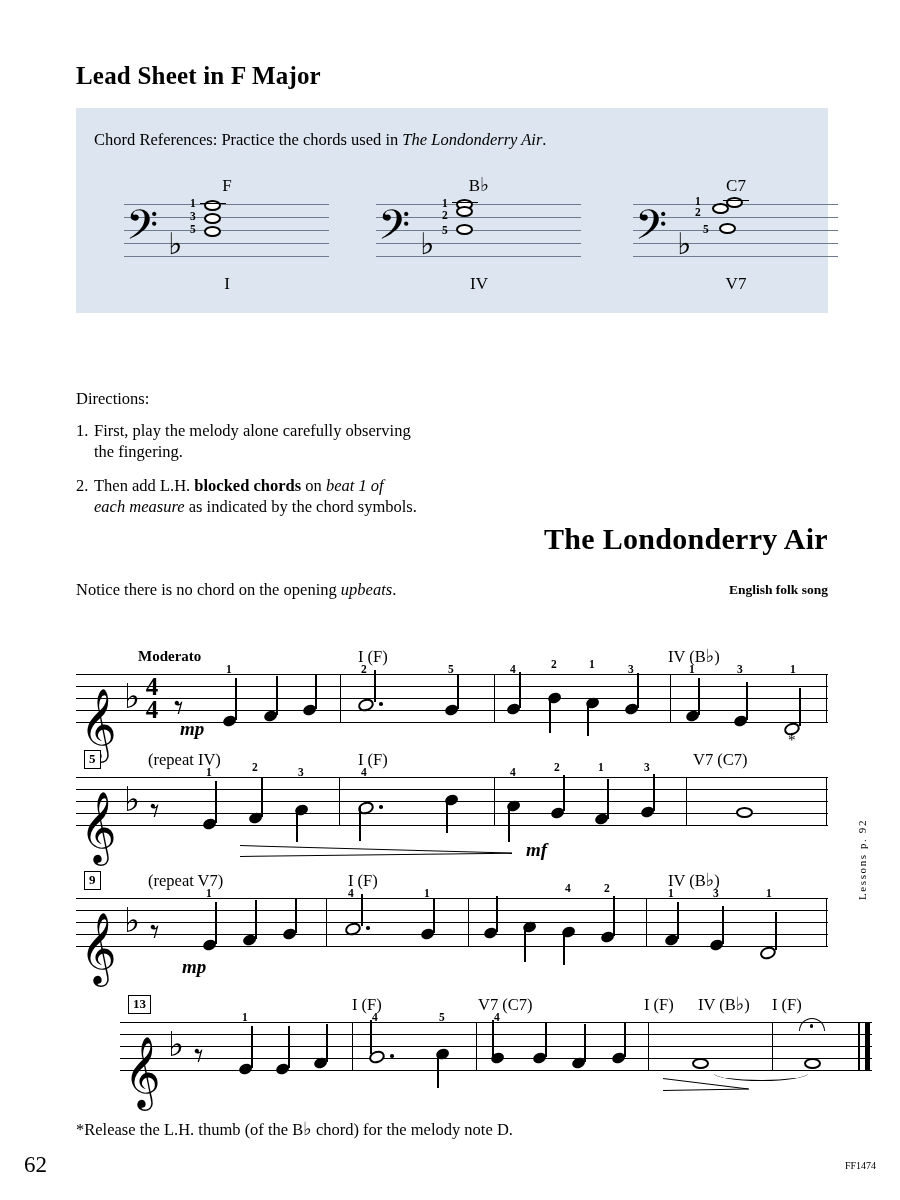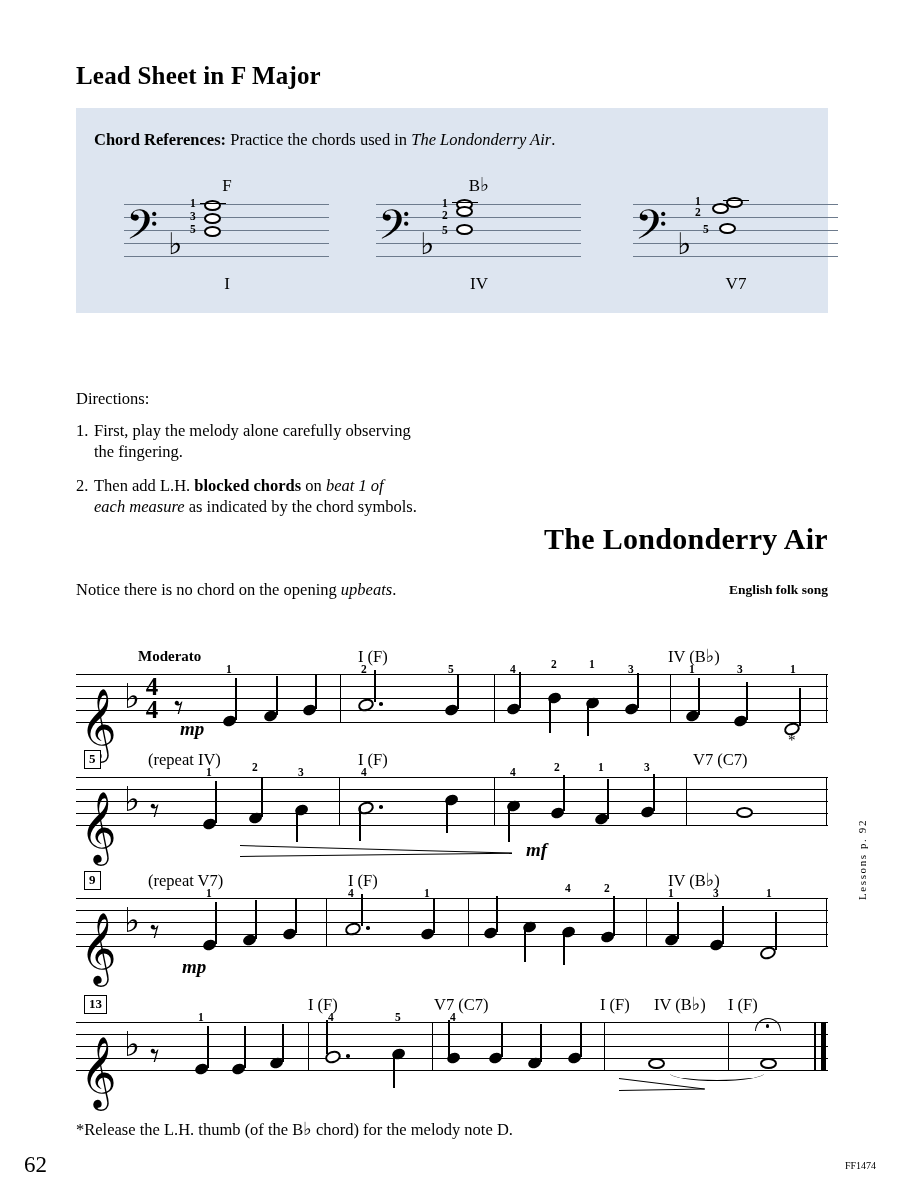--- a/index.html
+++ b/index.html
@@ -20,21 +20,21 @@
   }
 
   
   .chordbox{
     position:absolute;left:76px;top:108px;width:752px;height:205px;
     background:#dde5f0;
   }
   .chordbox-text{
     position:absolute;left:18px;top:22px;font-size:16.5px;white-space:nowrap;
   }
-  .chordbox-text b{font-weight:bold;}
+  .chordbox-text b{font-weight:normal;}
   .chordbox-text i{font-style:italic;}
 
   .chord-unit{position:absolute;top:68px;width:250px;height:120px;}
   .chord-unit.u1{left:26px;}
   .chord-unit.u2{left:278px;}
   .chord-unit.u3{left:535px;}
 
   .chord-name{
     position:absolute;top:0;left:0;width:250px;text-align:center;
     font-size:17px;
@@ -174,20 +174,21 @@
         <div class="fing" style="left:66px;top:20px;">5</div>
         <div class="head whole" style="left:80px;top:-5.5px;"></div>
         <div class="head whole" style="left:80px;top:1.5px;"></div>
         <div class="head whole" style="left:80px;top:19.5px;"></div>
         <div class="ledger" style="left:76px;top:-2px;width:26px;"></div>
       </div>
       <div class="chord-roman"><span>IV</span></div>
     </div>
 
     <div class="chord-unit u3">
+      <div class="chord-name"><span>C7</span></div>
       <div class="mini-staff">
         <div class="ln" style="top:0px"></div>
           <div class="ln" style="top:13px"></div>
         <div class="ln" style="top:26px"></div>
           <div class="ln" style="top:39px"></div>
         <div class="ln" style="top:52px"></div>
         <div class="clef" style="left:2px;top:26px;font-size:50px;">𝄢</div>
         <div class="keysig" style="left:44px;top:40px;font-size:30px;">♭</div>
         <div class="fing" style="left:62px;top:-9px;">1</div>
         <div class="fing" style="left:62px;top:2px;">2</div>
@@ -412,21 +413,21 @@
     <div class="fing" style="left:637px;top:-11px;">3</div>
     <div class="head" style="left:634px;top:42px;"></div>
     <div class="stem" style="left:646px;top:8px;height:38px;"></div>
     <div class="fing" style="left:690px;top:-11px;">1</div>
     <div class="head open" style="left:684px;top:49px;"></div>
     <div class="stem" style="left:699px;top:14px;height:38px;"></div>
 
     <div class="bar" style="left:750px;"></div>
   </div>
 
-  <div class="system" style="top:1022px;height:100px;">
+  <div class="system" style="top:1022px;height:100px;margin-left:44px;">
     <div class="measno" style="left:8px;top:-27px;">13</div>
     <div class="chordlab" style="left:232px;top:-27px;"><span>I (F)</span></div>
     <div class="chordlab" style="left:358px;top:-27px;"><span>V7 (C7)</span></div>
     <div class="chordlab" style="left:524px;top:-27px;"><span>I (F)</span></div>
     <div class="chordlab" style="left:578px;top:-27px;"><span>IV (B</span><span class="flat">♭</span><span>)</span></div>
     <div class="chordlab" style="left:652px;top:-27px;"><span>I (F)</span></div>
 
     <div class="staff">
       <div class="sl sl0"></div>
         <div class="sl sl1"></div>

